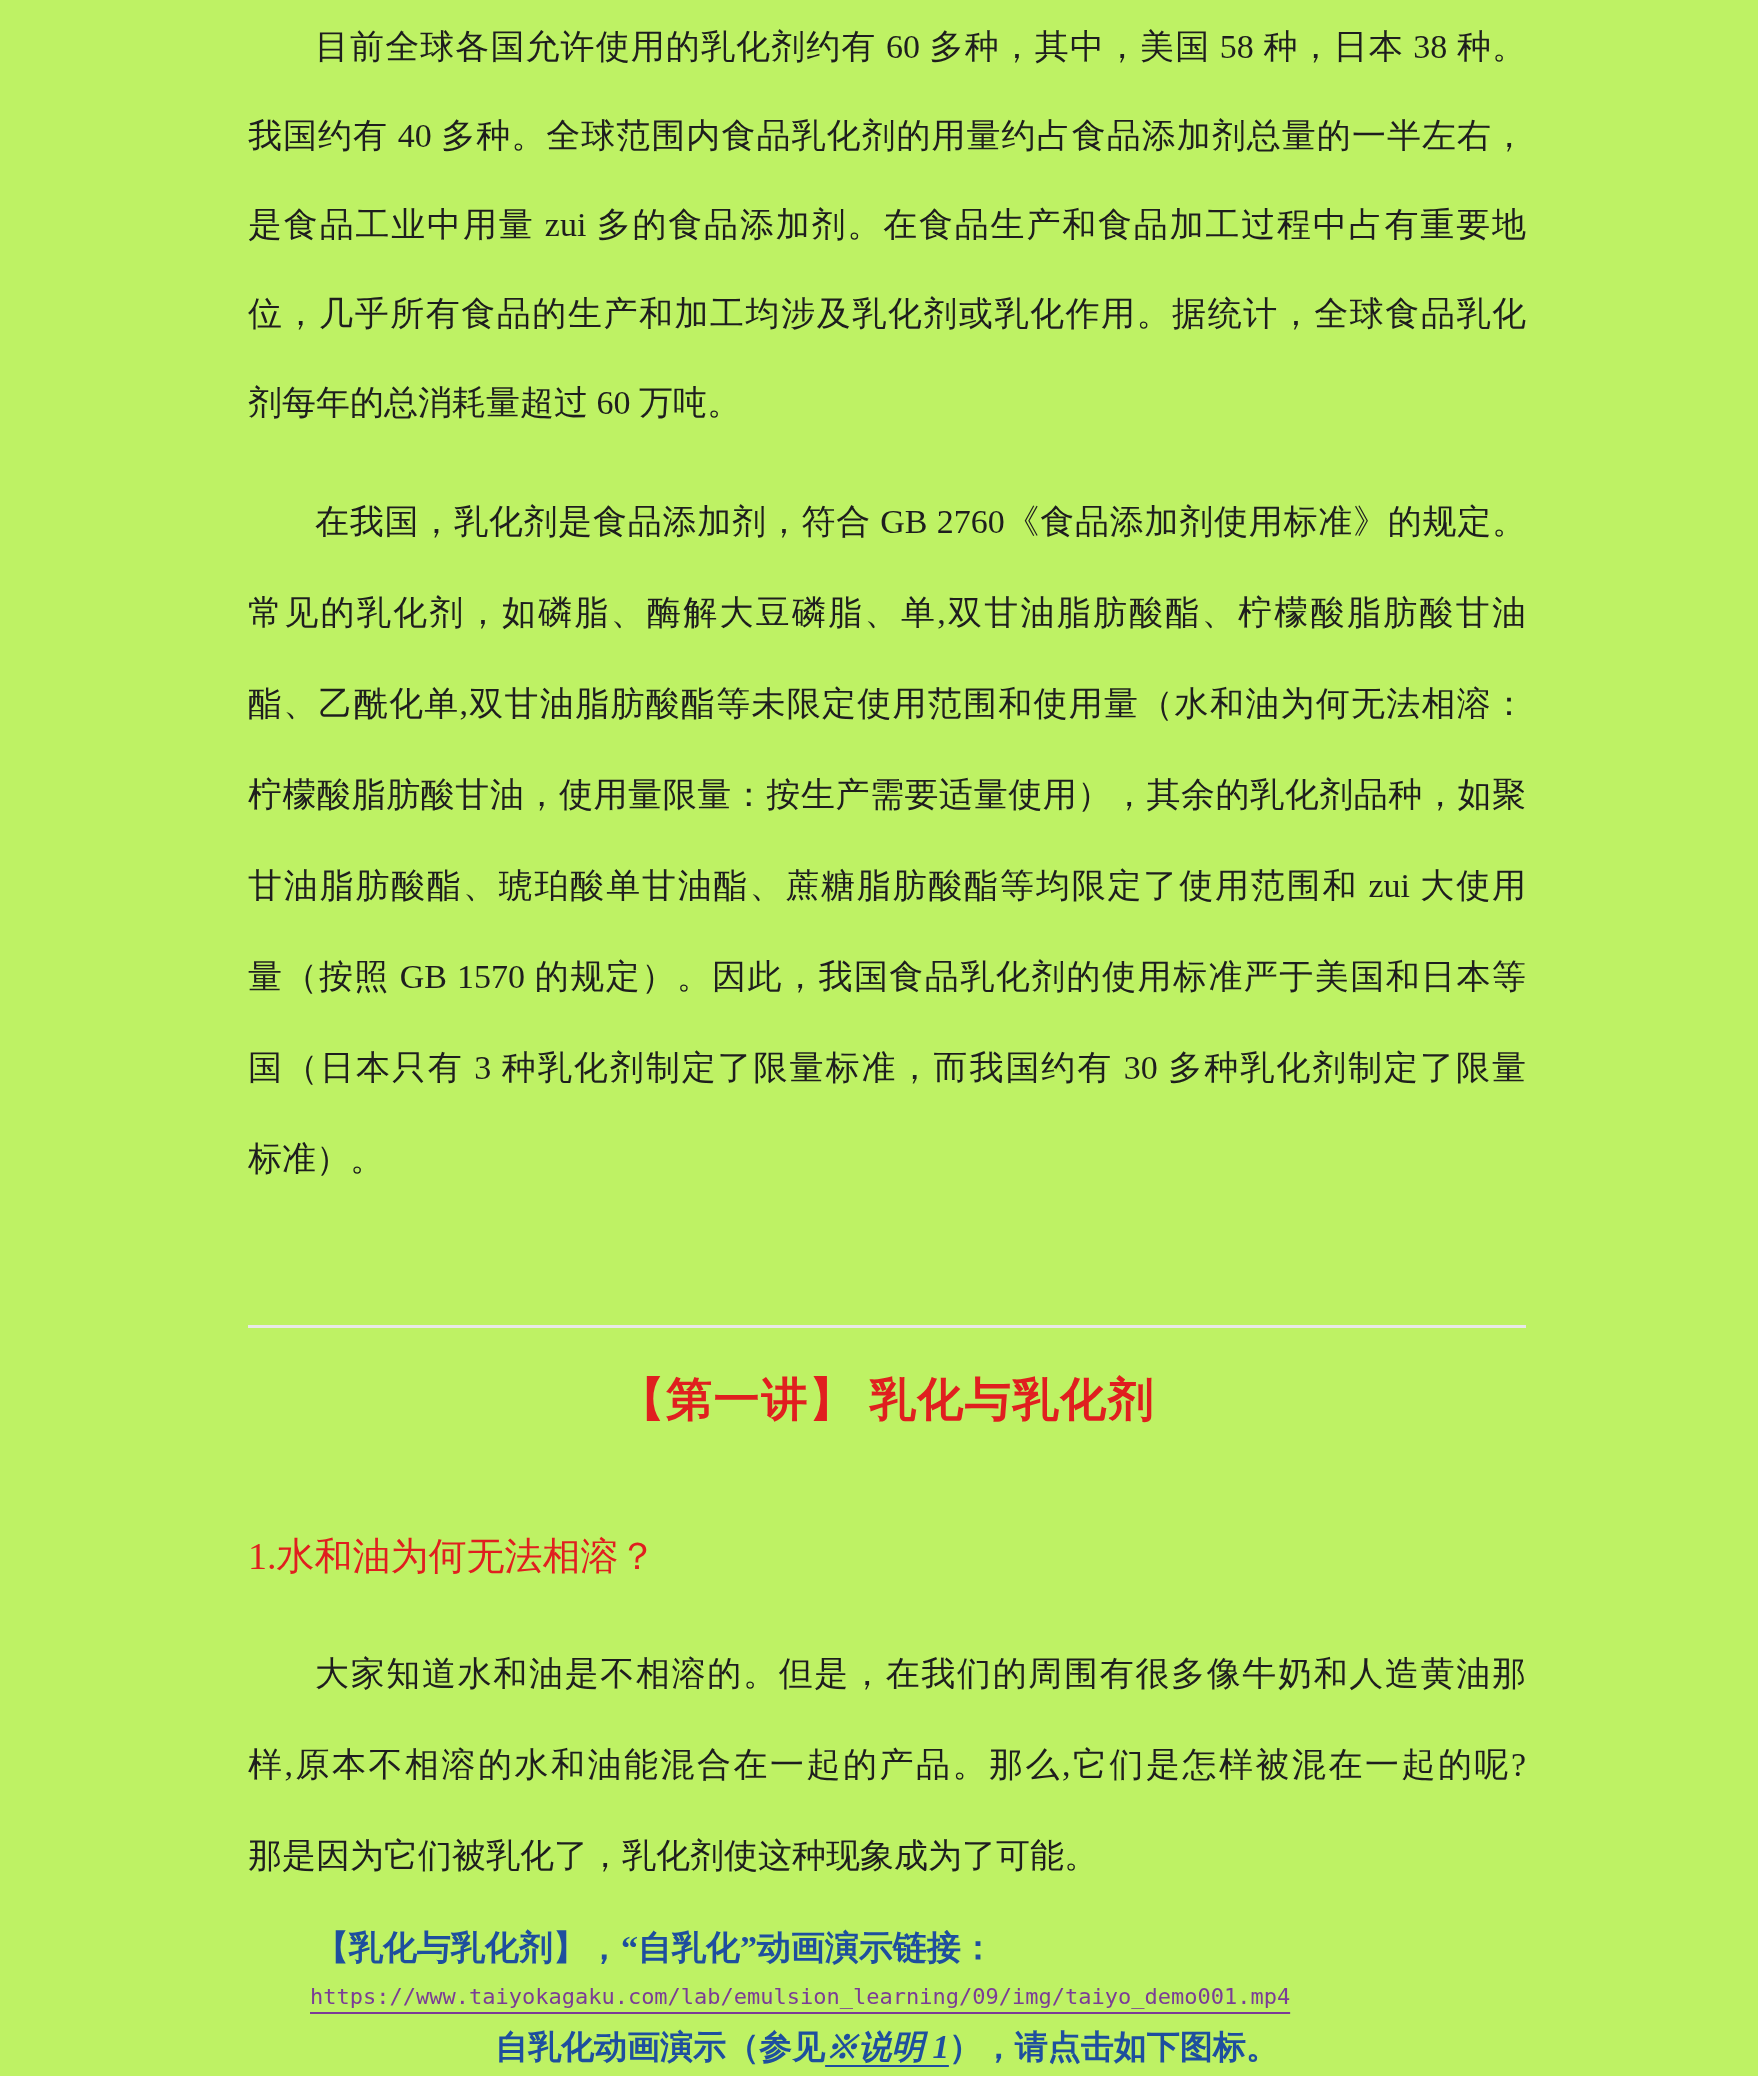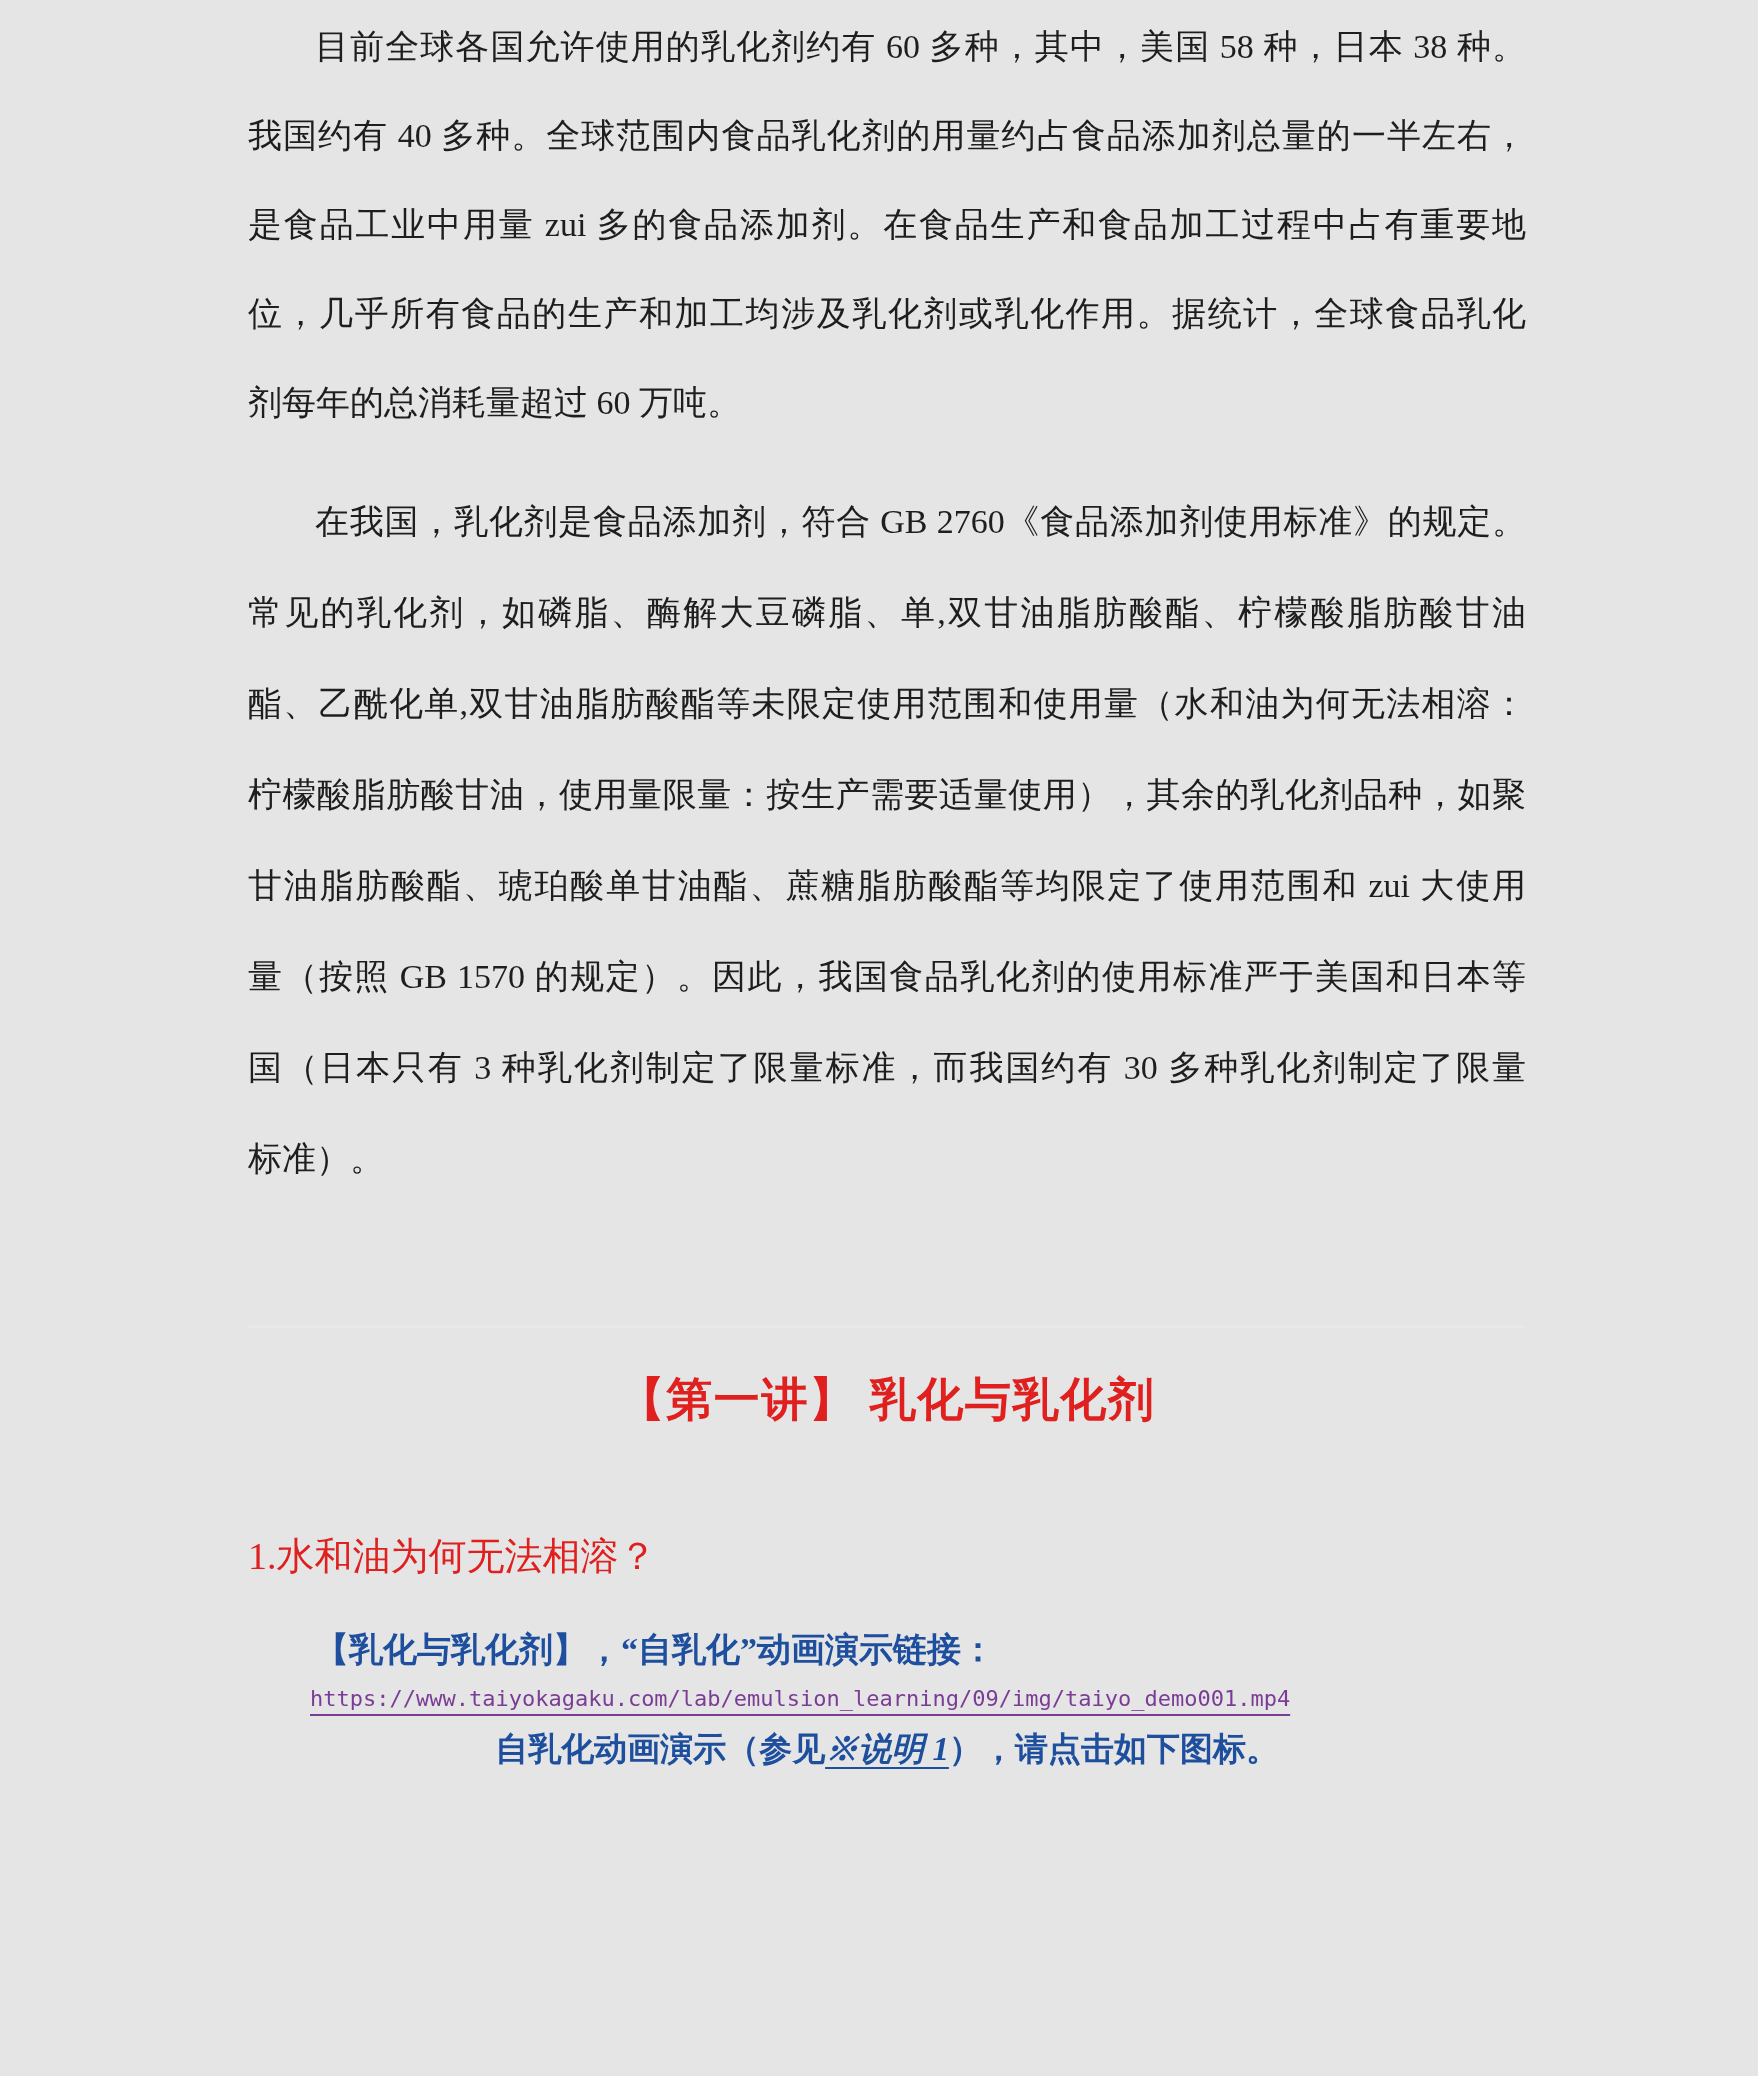--- a/index.html
+++ b/index.html
@@ -1,20 +1,20 @@
 <!DOCTYPE html>
 <html style="font-size:12.8px"><head>
 <meta charset="utf-8">
 <style>
   html, body { margin: 0; padding: 0; background: #ffffff; }
   .page {
     position: relative;
     width: 1759px;
     height: 2077px;
-    background: #e5e5e5;
+    background: #bef264;
     overflow: hidden;
     font-family: "Liberation Serif", serif;
   }
   .content {
     width: 1278px;
     margin-left: 248px;
     padding-top: 1.6px;
   }
   .line {
     font-size: 34px;
@@ -110,20 +110,25 @@
       <div class="line">国（日本只有 3 种乳化剂制定了限量标准，而我国约有 30 多种乳化剂制定了限量</div>
       <div class="line last">标准）。</div>
     </div>
 
     <div class="divider"></div>
 
     <h1 class="heading">【第一讲】 乳化与乳化剂</h1>
 
     <h2 class="subheading">1.水和油为何无法相溶？</h2>
 
+    <div class="para p3">
+      <div class="line indent">大家知道水和油是不相溶的。但是，在我们的周围有很多像牛奶和人造黄油那</div>
+      <div class="line">样,原本不相溶的水和油能混合在一起的产品。那么,它们是怎样被混在一起的呢?</div>
+      <div class="line last">那是因为它们被乳化了，乳化剂使这种现象成为了可能。</div>
+    </div>
 
     <div class="caption">【乳化与乳化剂】，“自乳化”动画演示链接：</div>
 
     <div class="url-line">
       <a class="url" href="#">https://www.taiyokagaku.com/lab/emulsion_learning/09/img/taiyo_demo001.mp4</a>
     </div>
 
     <div class="note">
       <span>自乳化动画演示（参见</span><a class="note-link" href="#">※说明 1</a><span>），请点击如下图标。</span>
     </div>

